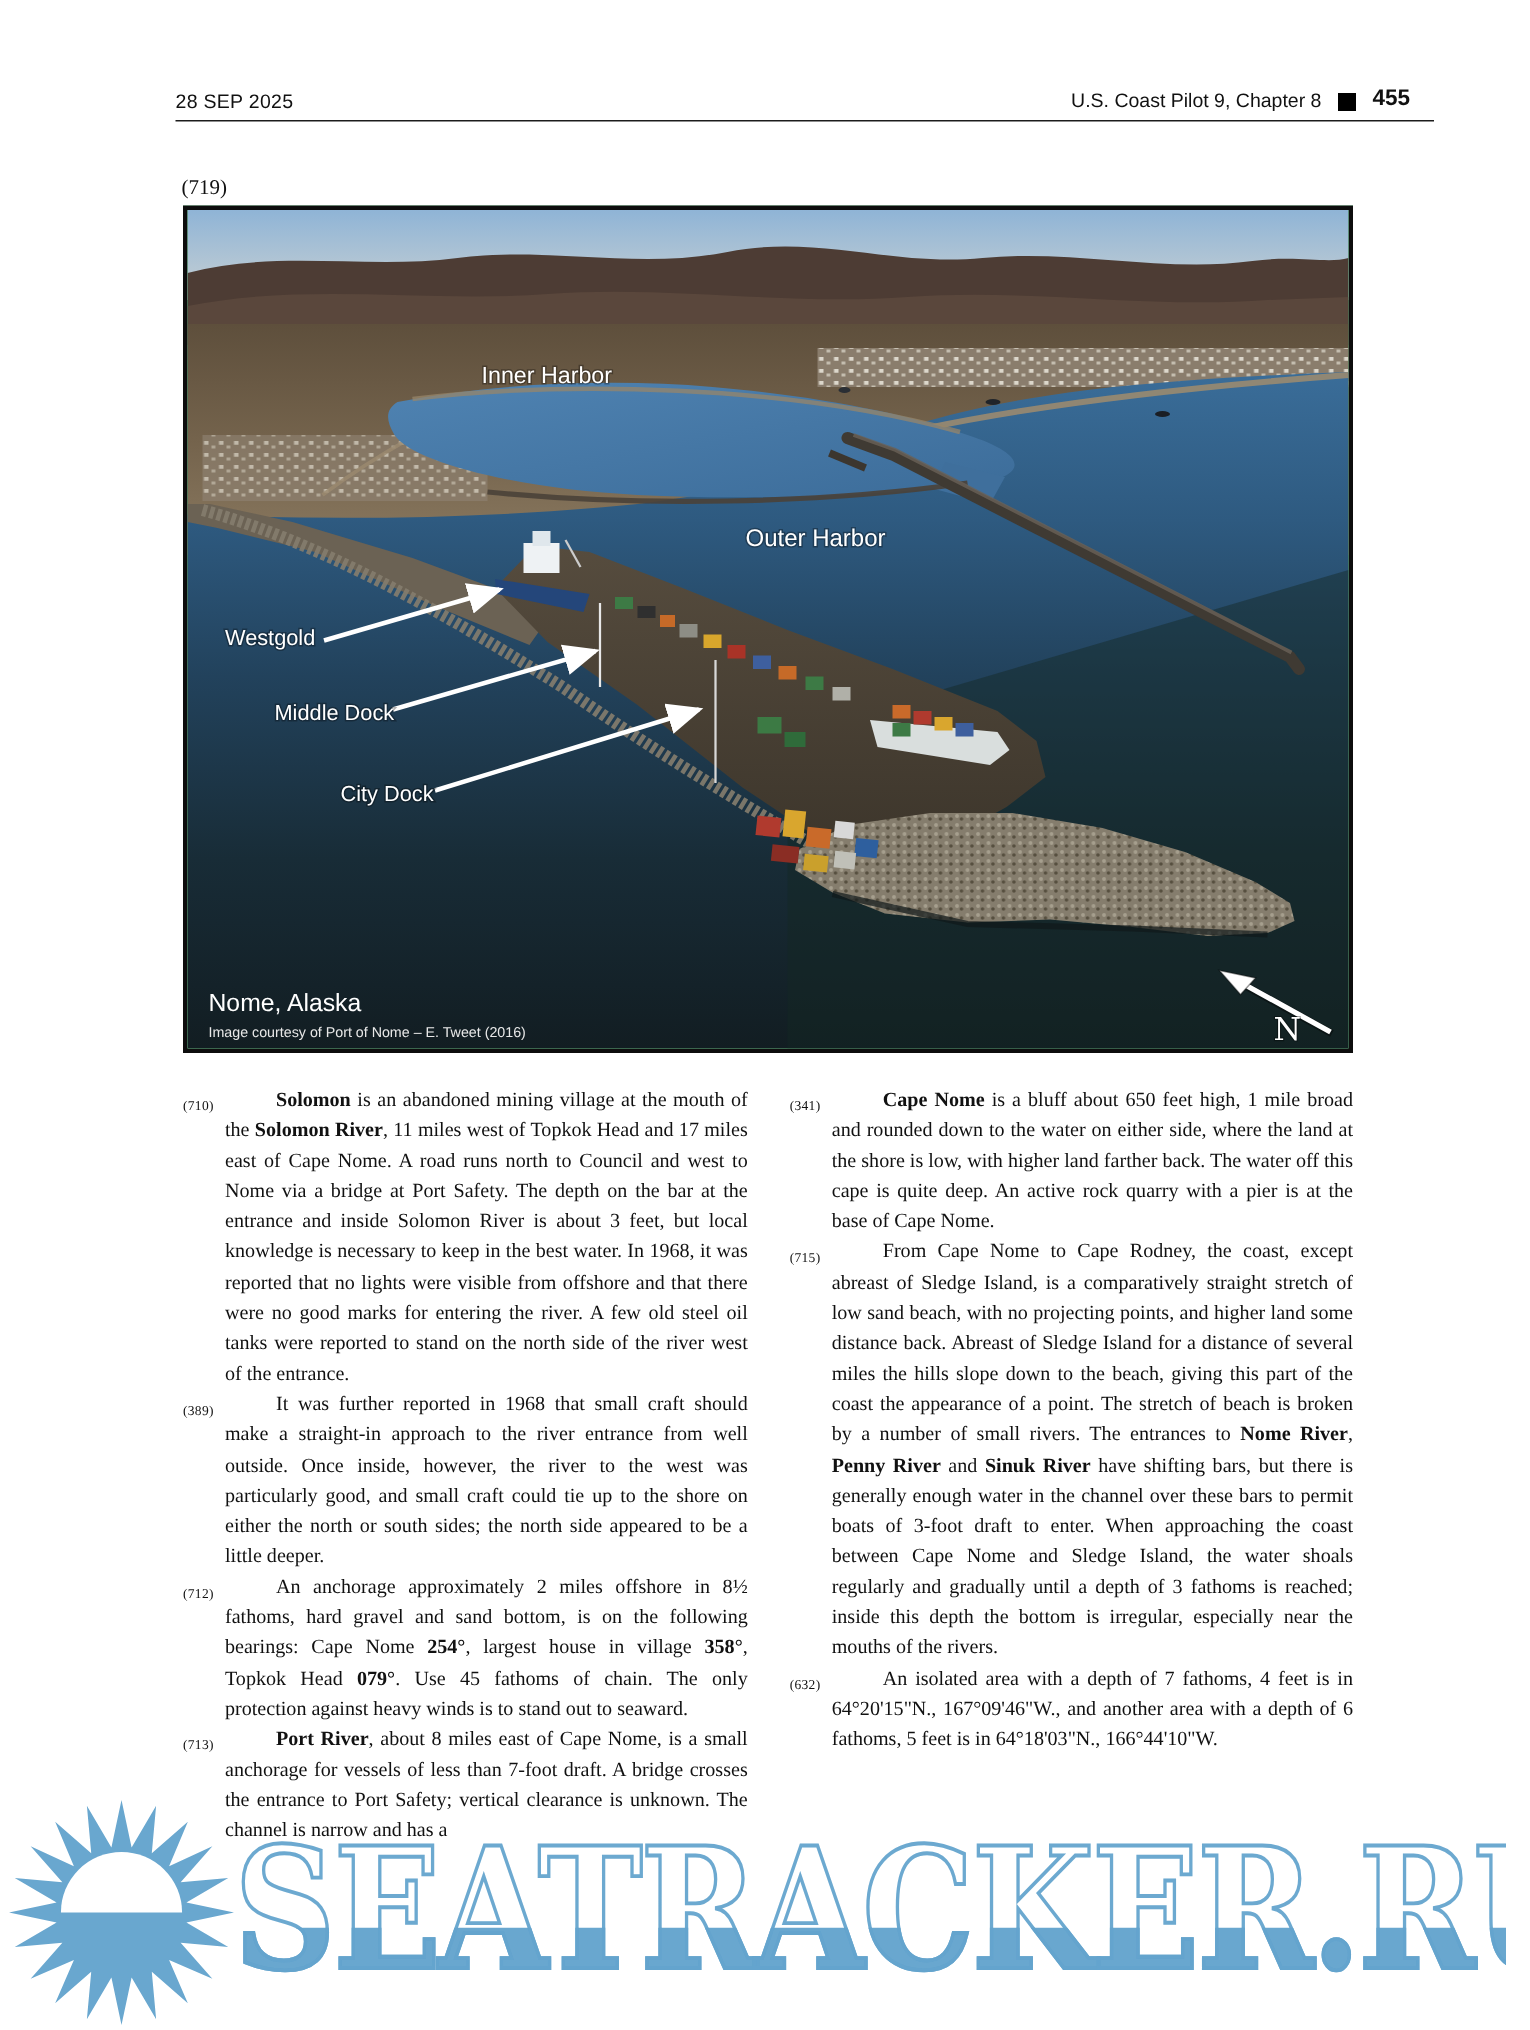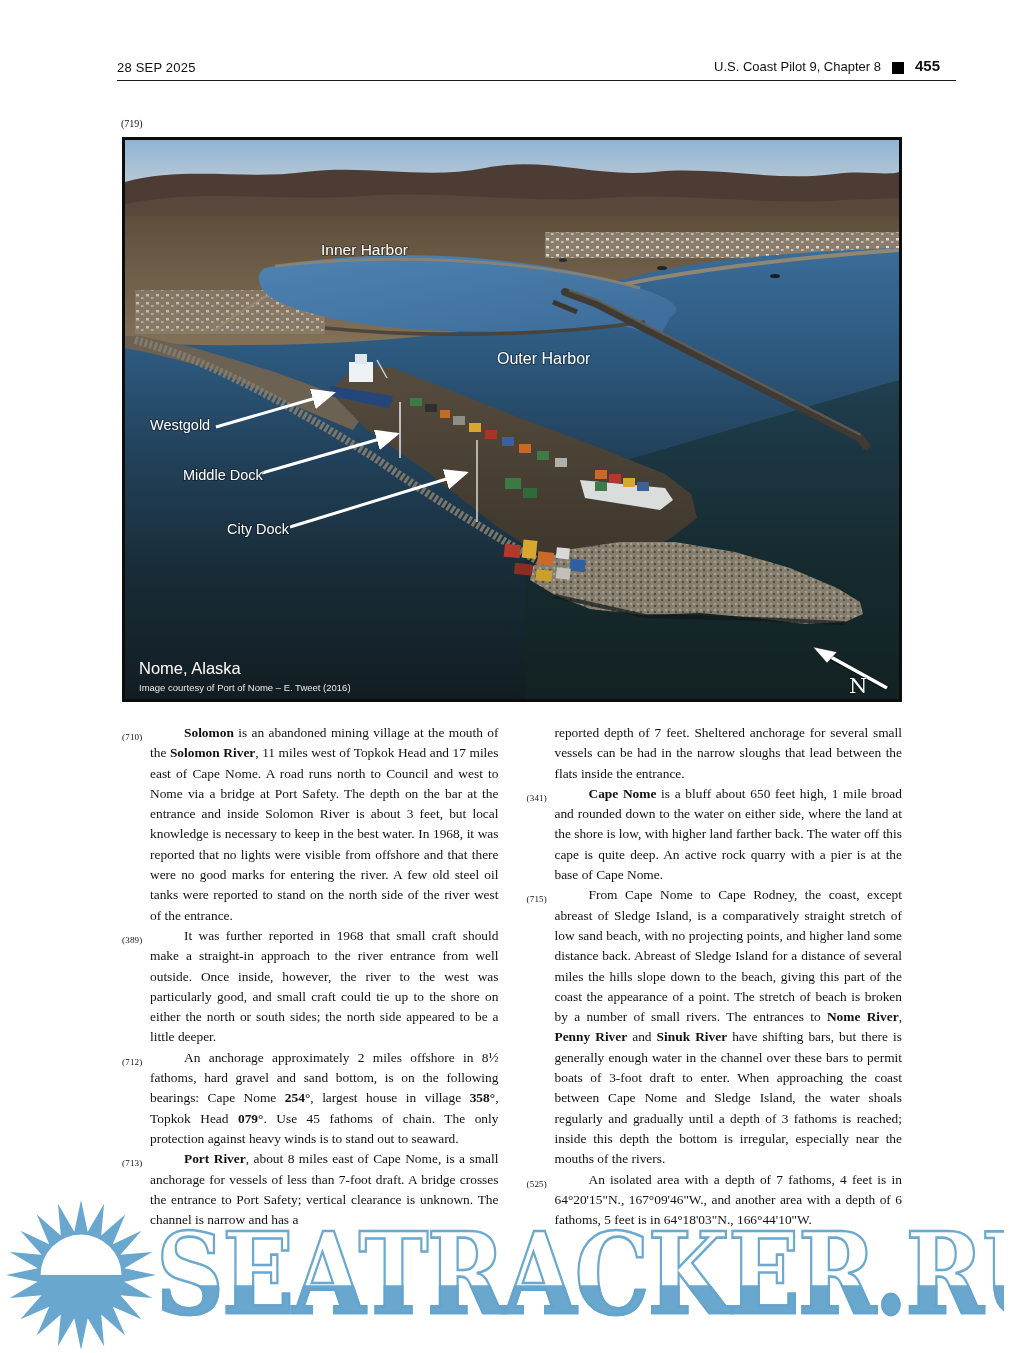--- a/index.html
+++ b/index.html
@@ -7,21 +7,21 @@
         font-family:"Liberation Serif",serif;color:#111;}
   
   .hdr-date{position:absolute;left:117px;top:60px;font-family:"Liberation Sans",sans-serif;
             font-size:13px;letter-spacing:.2px;}
   .hdr-right{position:absolute;top:57px;right:64px;display:flex;align-items:flex-end;gap:11px;
              font-family:"Liberation Sans",sans-serif;font-size:13px;}
   .hdr-square{width:12px;height:12px;background:#000;display:inline-block;}
   .hdr-page{font-weight:bold;font-size:15px;}
   .hdr-rule{position:absolute;left:117px;top:80px;width:839px;border-top:1.6px solid #1c1c1c;}
   
-  .fig-num{position:absolute;left:121px;top:118px;font-size:10px;}
+  .fig-num{position:absolute;left:121px;top:118px;font-size:14px;}
   .photo{position:absolute;left:122px;top:137px;width:774px;height:559px;border:3px solid #0d0d0d;
          background:#86efac;}
   .photo svg{display:block;}
   
   main{position:absolute;left:122px;top:723px;width:780px;display:flex;gap:28px;}
   .col{width:383px;font-size:13.4px;line-height:20.3px;text-align:justify;}
   .col-right{width:382px;}
   .para{position:relative;padding-left:28px;}
   .pnum{position:absolute;left:0;top:4px;font-size:9px;letter-spacing:.2px;}
   .ptext{display:block;text-indent:34px;}
@@ -214,34 +214,30 @@
       <div class="para">
         <span class="pnum">(712)</span>
         <span class="ptext"><span>An anchorage approximately 2 miles offshore in 8½ fathoms, hard gravel and sand bottom, is on the following bearings: Cape Nome </span><span class="b">254°</span><span>, largest house in village </span><span class="b">358°</span><span>, Topkok Head </span><span class="b">079°</span><span>. Use 45 fathoms of chain. The only protection against heavy winds is to stand out to seaward.</span></span>
       </div>
       <div class="para">
         <span class="pnum">(713)</span>
         <span class="ptext"><span class="b">Port River</span><span>, about 8 miles east of Cape Nome, is a small anchorage for vessels of less than 7-foot draft. A bridge crosses the entrance to Port Safety; vertical clearance is unknown. The channel is narrow and has a</span></span>
       </div>
     </div>
     <div class="col col-right">
-      <div class="para cont">
-        <span class="pnum"></span>
-        <span class="ptext"><span>reported depth of 7 feet. Sheltered anchorage for several small vessels can be had in the narrow sloughs that lead between the flats inside the entrance.</span></span>
-      </div>
       <div class="para">
         <span class="pnum">(341)</span>
         <span class="ptext"><span class="b">Cape Nome</span><span> is a bluff about 650 feet high, 1 mile broad and rounded down to the water on either side, where the land at the shore is low, with higher land farther back. The water off this cape is quite deep. An active rock quarry with a pier is at the base of Cape Nome.</span></span>
       </div>
       <div class="para">
         <span class="pnum">(715)</span>
         <span class="ptext"><span>From Cape Nome to Cape Rodney, the coast, except abreast of Sledge Island, is a comparatively straight stretch of low sand beach, with no projecting points, and higher land some distance back. Abreast of Sledge Island for a distance of several miles the hills slope down to the beach, giving this part of the coast the appearance of a point. The stretch of beach is broken by a number of small rivers. The entrances to </span><span class="b">Nome River</span><span>, </span><span class="b">Penny River</span><span> and </span><span class="b">Sinuk River</span><span> have shifting bars, but there is generally enough water in the channel over these bars to permit boats of 3-foot draft to enter. When approaching the coast between Cape Nome and Sledge Island, the water shoals regularly and gradually until a depth of 3 fathoms is reached; inside this depth the bottom is irregular, especially near the mouths of the rivers.</span></span>
       </div>
       <div class="para">
-        <span class="pnum">(525)</span>
+        <span class="pnum">(632)</span>
         <span class="ptext"><span>An isolated area with a depth of 7 fathoms, 4 feet is in 64°20'15"N., 167°09'46"W., and another area with a depth of 6 fathoms, 5 feet is in 64°18'03"N., 166°44'10"W.</span></span>
       </div>
     </div>
   </main>
 
   <div class="watermark">
     <svg class="wm-sun" viewBox="0 0 160 156">
       <polygon fill="#69a7cf" points="80,0 87,33 104,4 101,37 126,15 113,46 143,32 121,57 154,54 125,71 158,78 125,85 154,102 121,99 143,124 113,111 126,141 101,119 104,152 87,123 80,156 73,123 56,152 59,119 34,141 47,111 17,124 39,99 6,102 35,85 2,78 35,71 6,54 39,57 17,32 47,46 34,15 59,37 56,4 73,33"></polygon>
       <path d="M38,78 A42,42 0 0 1 122,78 Z" fill="#ffffff"></path>
     </svg>

